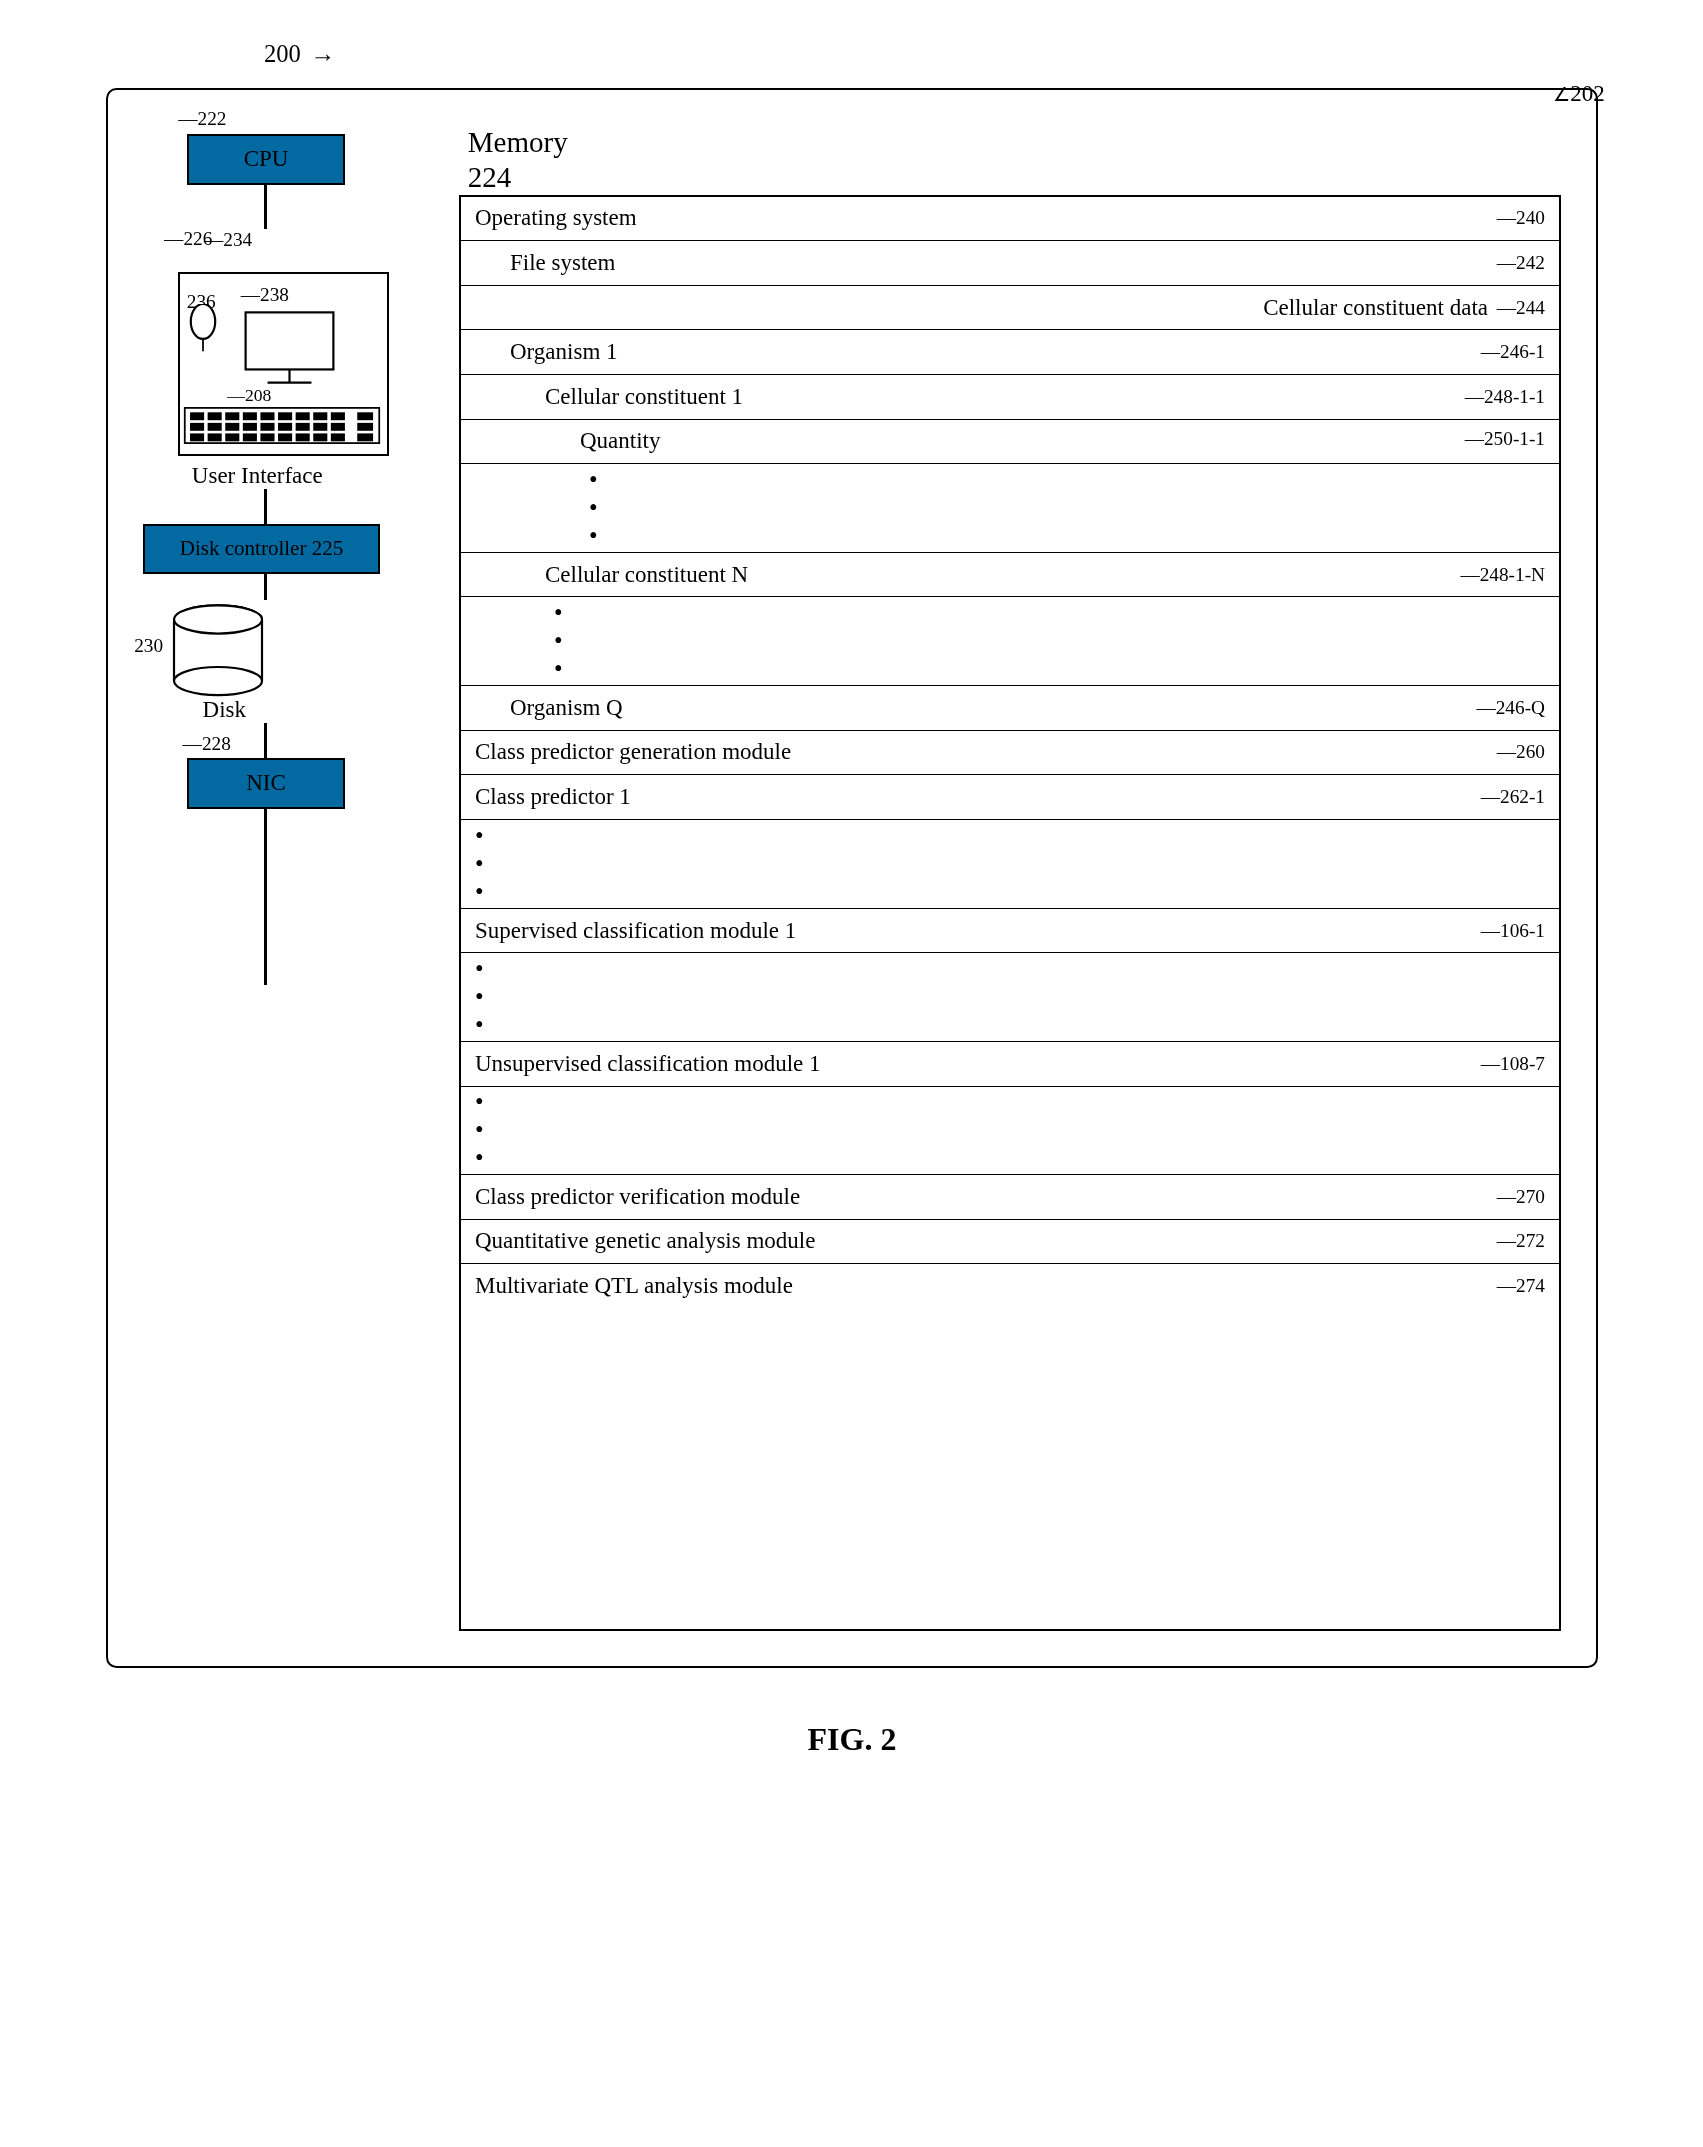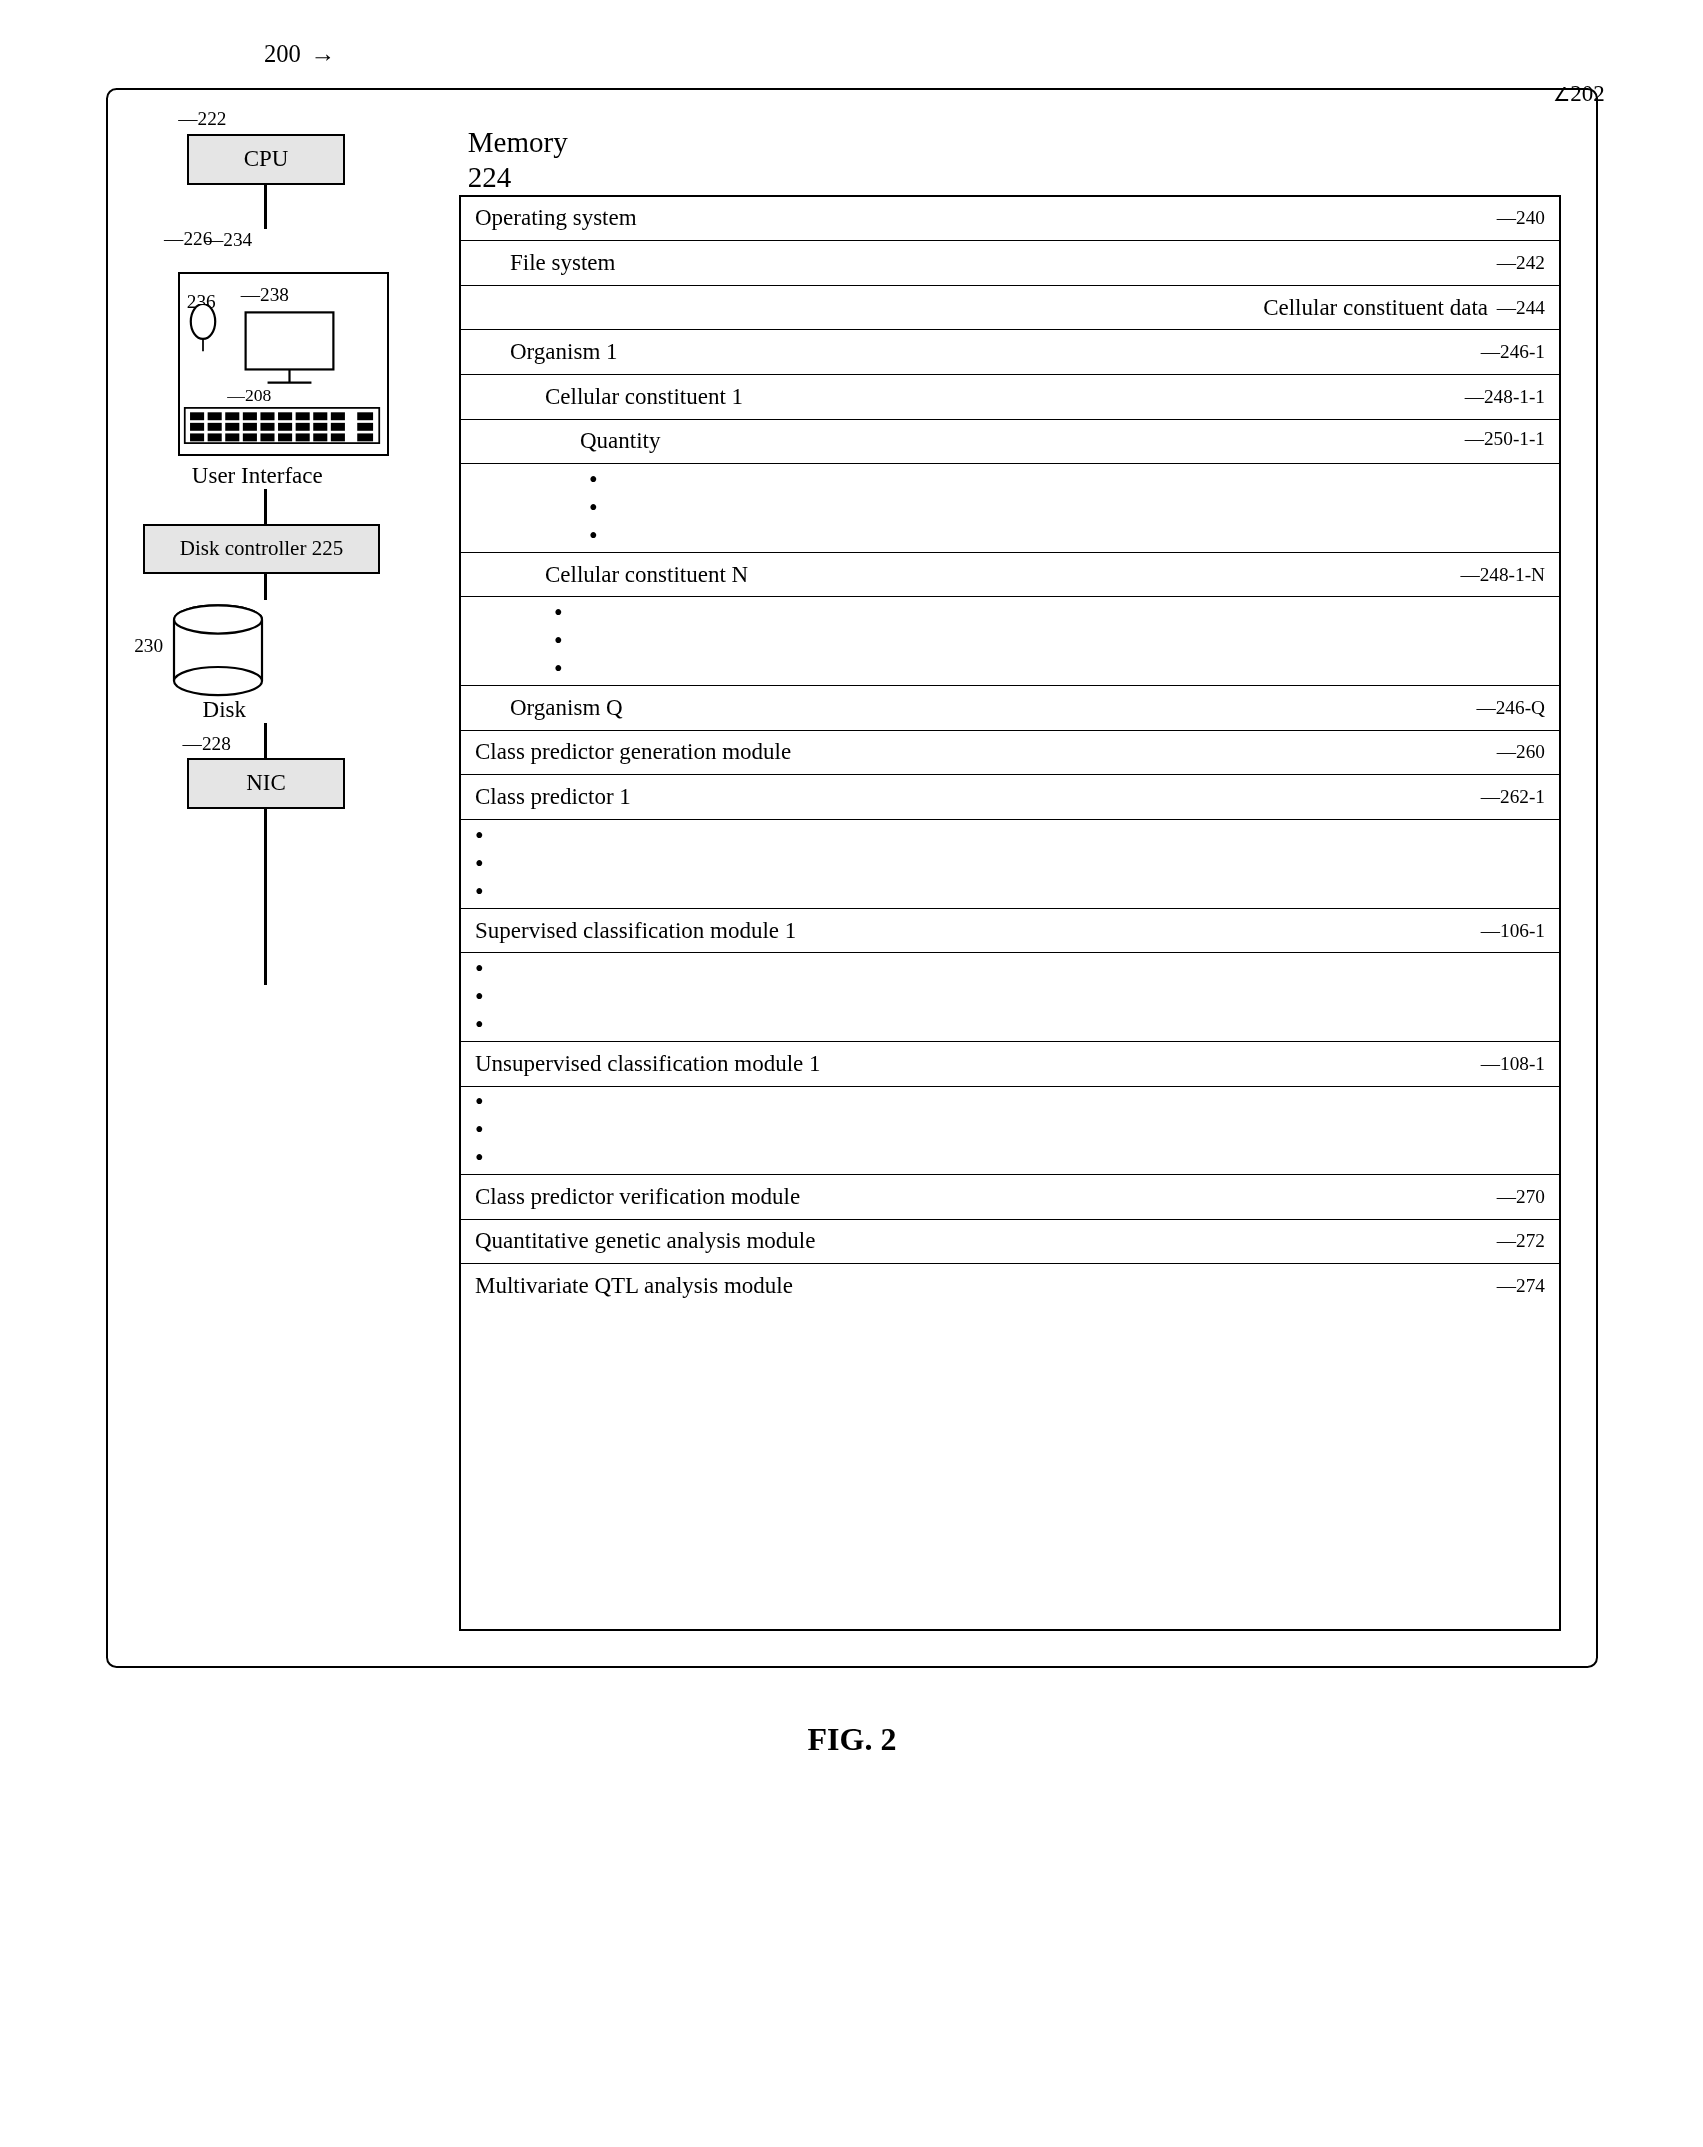--- a/index.html
+++ b/index.html
@@ -63,21 +63,21 @@
       flex: 1;
       margin-top: 0;
     }
 
     
     .hw-box {
       border: 2.6px solid #000;
       padding: 10.5px 17.6px;
       font-size: 23px;
       text-align: center;
-      background: #e5e5e5;
+      background: #0369a1;
       position: relative;
     }
 
     
     .cpu-box {
       width: 158px;
       margin-top: 17.6px;
       margin-left: 53px;
     }
 
@@ -299,21 +299,21 @@
             <span>Supervised classification module 1</span>
             <span style="font-size: 19.3px; white-space: nowrap; margin-left: 8.8px;">—106-1</span>
           </div>
           <div style="border-bottom: 1.8px solid rgb(0, 0, 0); padding: 1.8px 14px; font-size: 24.6px; display: flex; flex-direction: column;">
             <span>•</span>
             <span>•</span>
             <span>•</span>
           </div>
           <div style="border-bottom: 1.8px solid rgb(0, 0, 0); padding: 8.8px 14px; font-size: 23px; display: flex; flex-direction: row; align-items: center; justify-content: space-between;">
             <span>Unsupervised classification module 1</span>
-            <span style="font-size: 19.3px; white-space: nowrap; margin-left: 8.8px;">—108-1</span>
+            <span style="font-size: 19.3px; white-space: nowrap; margin-left: 8.8px;">—108-7</span>
           </div>
           <div style="border-bottom: 1.8px solid rgb(0, 0, 0); padding: 1.8px 14px; font-size: 24.6px; display: flex; flex-direction: column;">
             <span>•</span>
             <span>•</span>
             <span>•</span>
           </div>
           <div style="border-bottom: 1.8px solid rgb(0, 0, 0); padding: 8.8px 14px; font-size: 23px; display: flex; flex-direction: row; align-items: center; justify-content: space-between;">
             <span>Class predictor verification module</span>
             <span style="font-size: 19.3px; white-space: nowrap; margin-left: 8.8px;">—270</span>
           </div>

